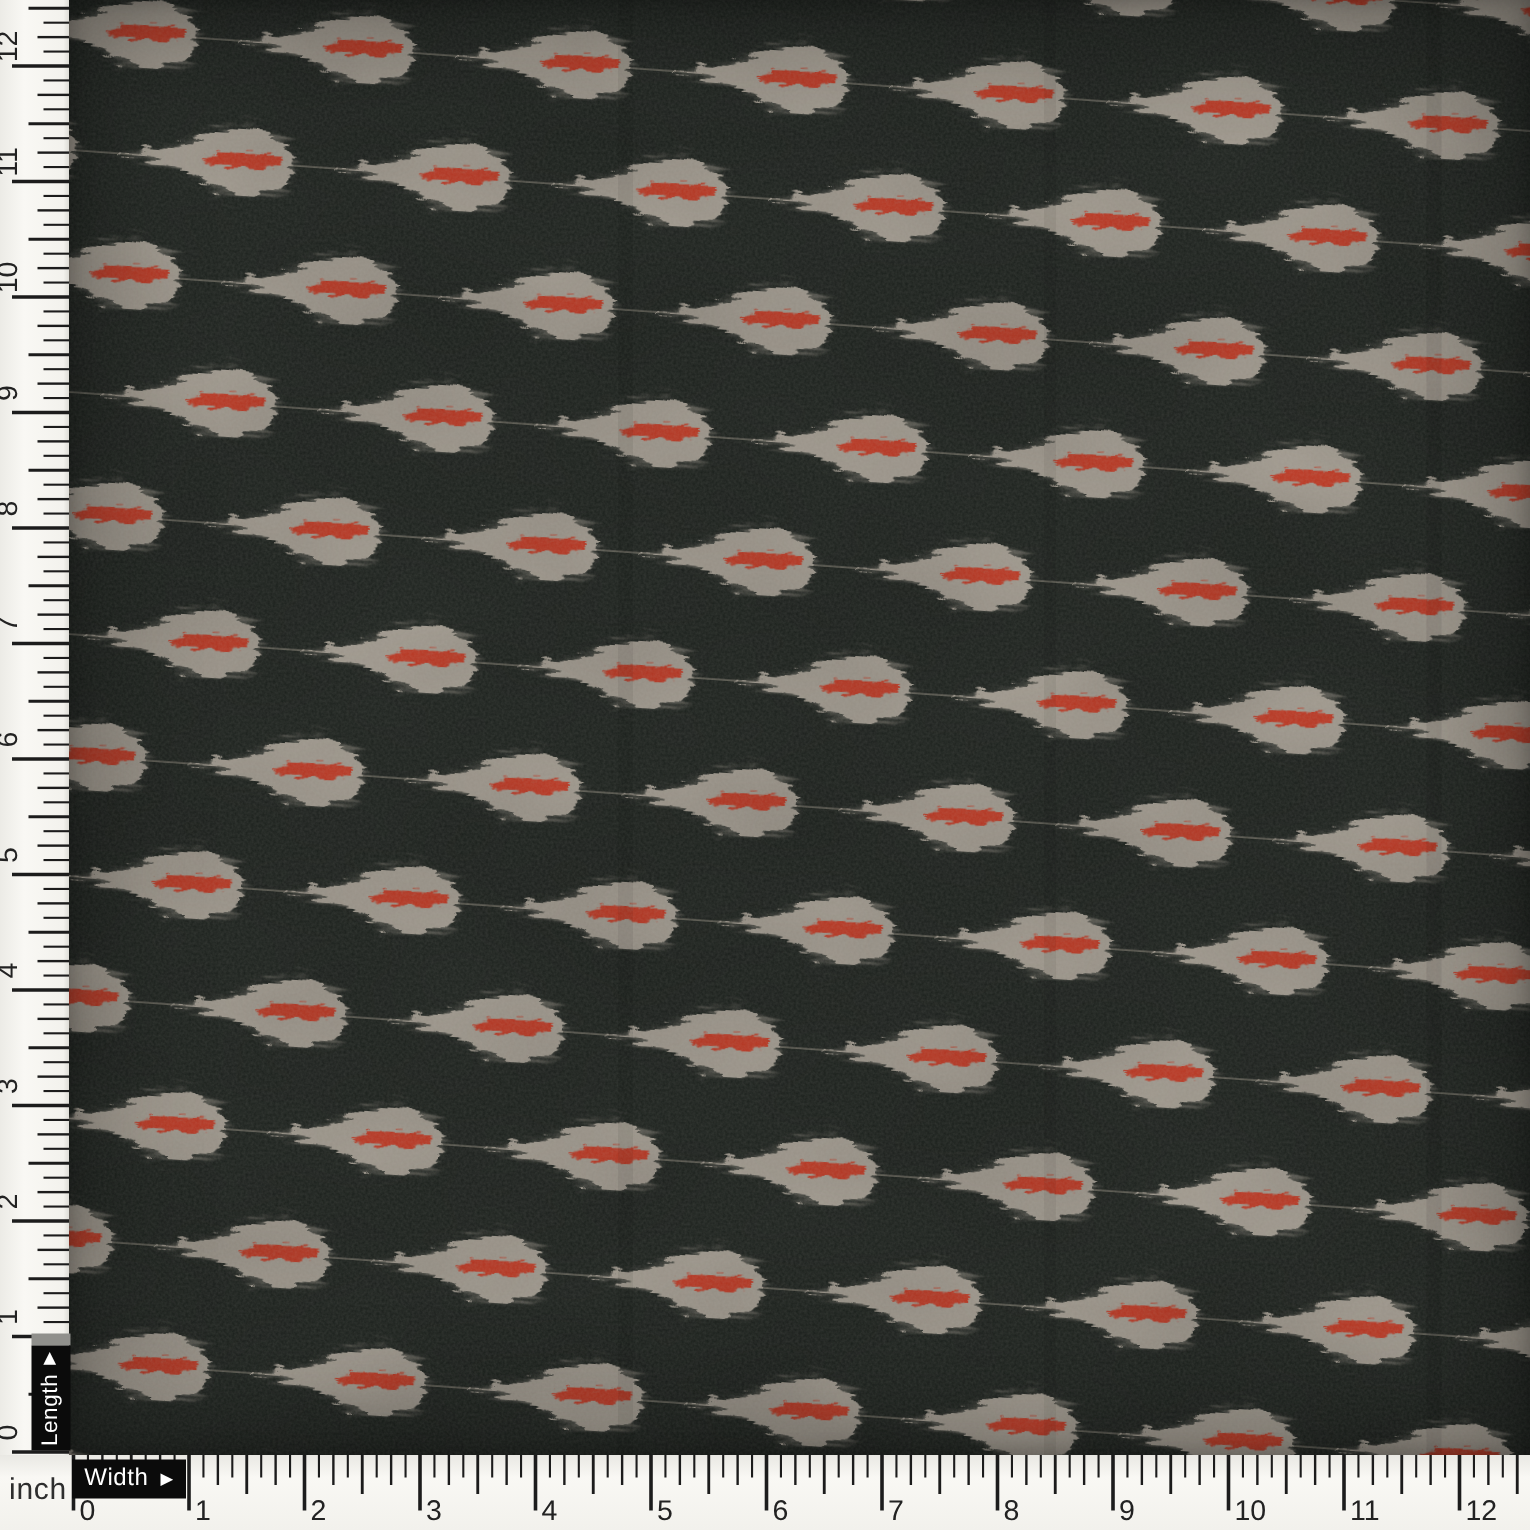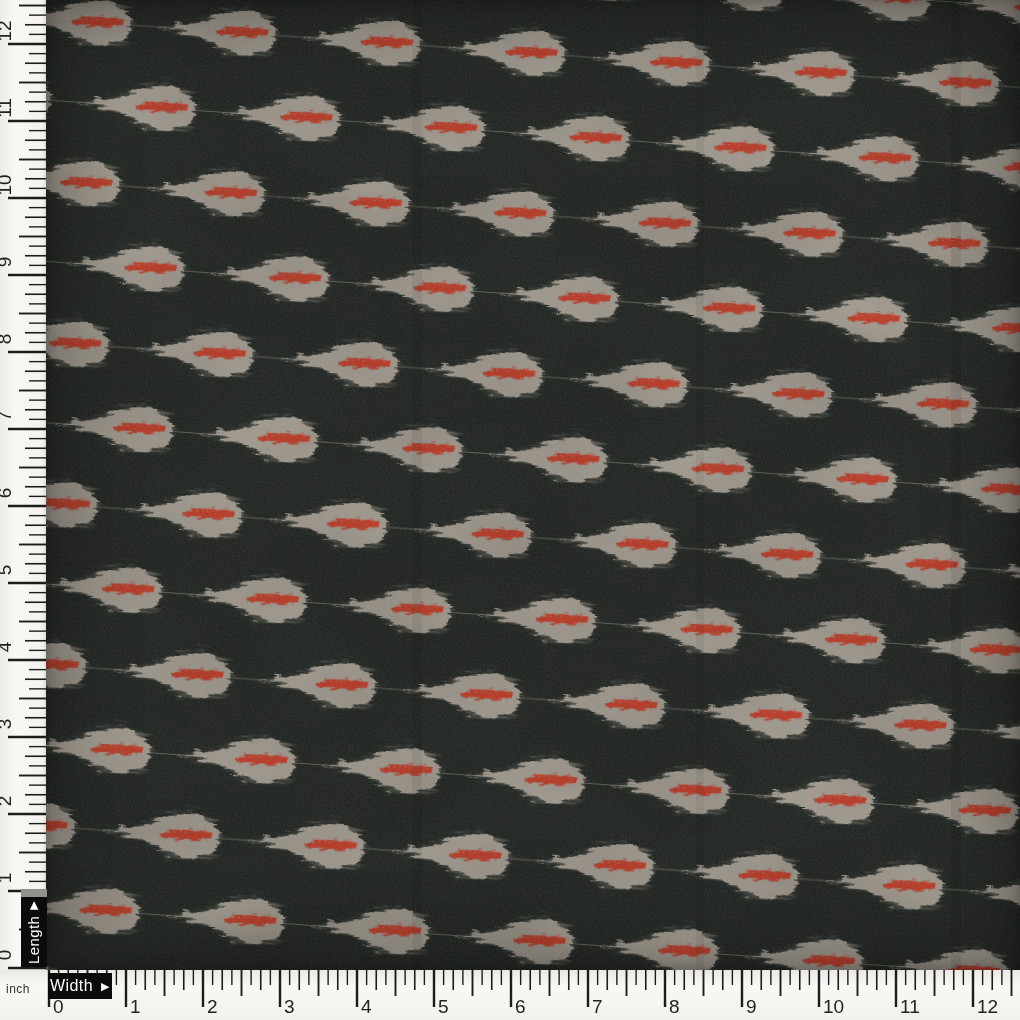--- a/index.html
+++ b/index.html
@@ -25,36 +25,36 @@
     border-bottom:1px solid #c9c8c2;
   }
   .ruler-bottom{
     position:absolute;left:0;top:970px;width:1020px;height:50px;
     background:linear-gradient(to bottom,#e9e8e3,#f9f8f4 30%,#f2f1ec);
   }
   .ruler-left svg,.ruler-bottom svg{position:absolute;left:0;top:0;}
   .ruler-bottom svg{left:0;top:0;}
   svg text{font-family:"Liberation Sans",sans-serif;}
   .unit-label{
-    position:absolute;left:6px;top:12px;font-size:12px;color:#2e2e2e;letter-spacing:0.5px;
+    position:absolute;left:6px;top:12px;font-size:20px;color:#2e2e2e;letter-spacing:0.5px;
   }
   
   .label-length{
     position:absolute;left:21px;top:897px;width:26px;height:70px;background:#0b0b0b;
     display:flex;align-items:center;justify-content:center;z-index:5;
   }
   .label-length .rot{
     transform:rotate(-90deg);display:flex;align-items:center;gap:6px;white-space:nowrap;
     color:#ffffff;font-size:15px;letter-spacing:0.4px;
   }
   .label-fold{
     position:absolute;left:21px;top:889px;width:26px;height:8px;background:#90908c;z-index:4;
   }
   .label-width{
-    position:absolute;left:48px;top:973px;width:64px;height:26px;background:#0b0b0b;
+    position:absolute;left:48px;top:973px;width:76px;height:26px;background:#0b0b0b;
     display:flex;align-items:center;justify-content:center;gap:8px;color:#ffffff;
     font-size:16px;letter-spacing:0.4px;z-index:5;
   }
   .arr{font-size:11px;line-height:1;}
 </style>
 </head>
 <body>
 
 <div class="stage">
 

